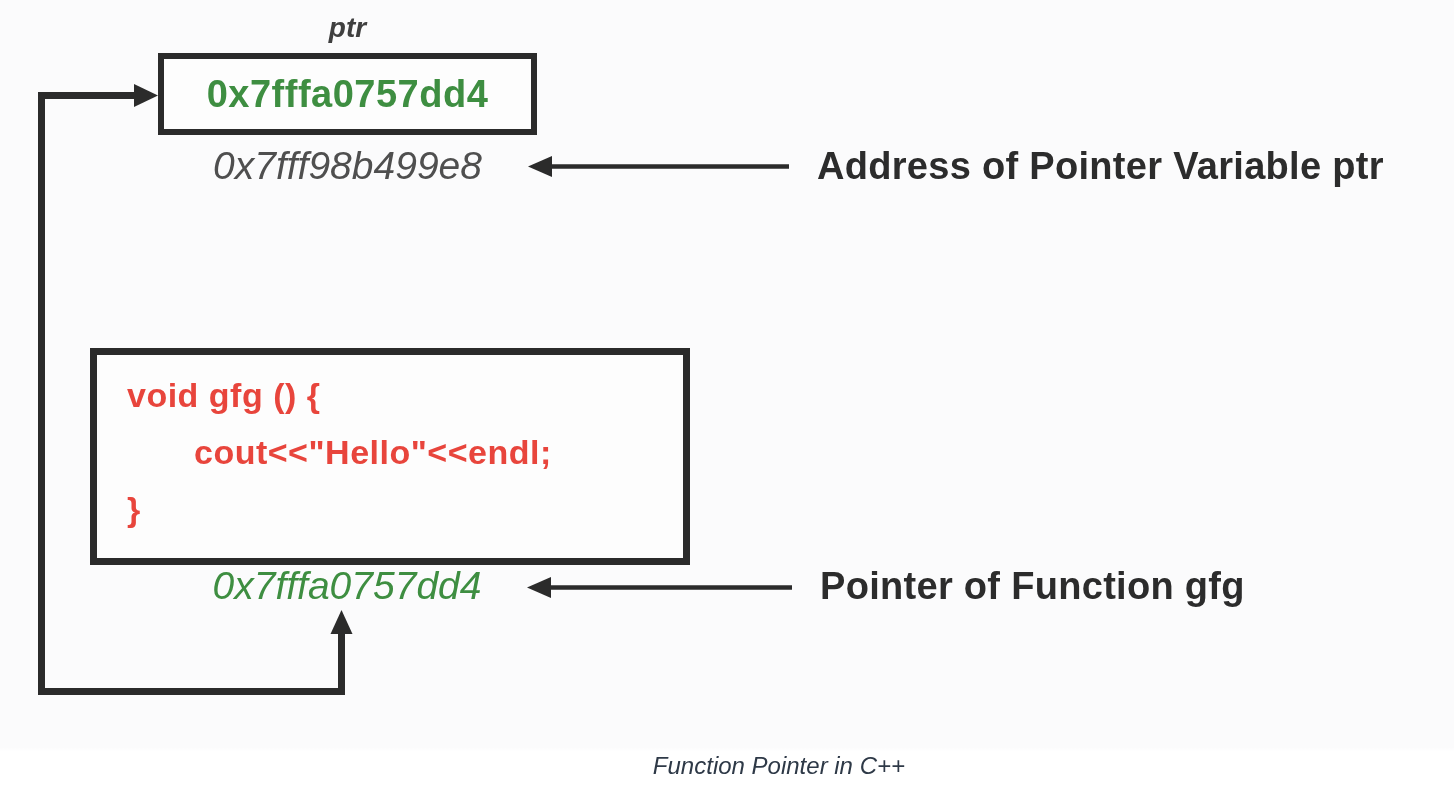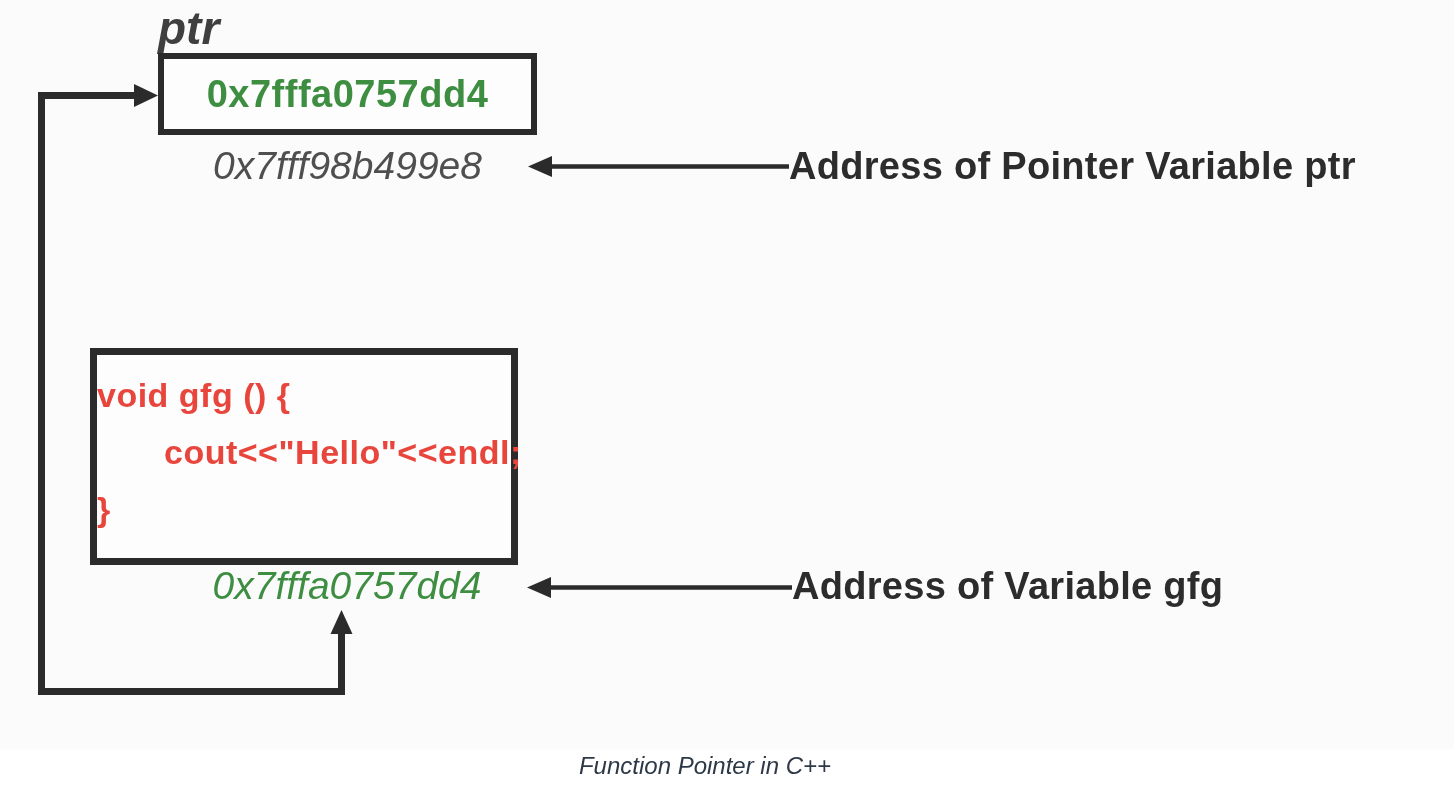--- a/index.html
+++ b/index.html
@@ -15,56 +15,56 @@
     width:1454px;height:808px;
     font-family:"Liberation Sans",sans-serif;
     background:linear-gradient(180deg,#fbfbfc 0%,#fbfbfc 92.5%,#ffffff 93%,#ffffff 100%);
     overflow:hidden;
   }
   .abs{position:absolute;}
   .arrow-layer{position:absolute;left:0;top:0;z-index:1;}
   .txt-layer{z-index:2;}
 
   .box-label{
-    font-style:italic;font-size:46px;font-weight:600;color:#3f3f3f;
-    text-align:left;line-height:44px;
+    font-style:italic;font-size:28px;font-weight:600;color:#3f3f3f;
+    text-align:center;line-height:44px;
   }
   .ptr-box{
     left:158px;top:53px;width:379px;height:82px;
     border:6px solid var(--dark);box-sizing:border-box;background:#fdfdfd;
     display:flex;align-items:center;justify-content:center;
   }
   .ptr-value{
     font-size:38px;font-weight:700;color:var(--green);letter-spacing:.5px;
   }
   .addr{
     font-size:39px;font-style:italic;font-weight:500;letter-spacing:0;
     text-align:center;line-height:44px;white-space:nowrap;
   }
   .addr-gray{color:var(--gray);}
   .addr-green{color:var(--green);}
 
   .gfg-box{
-    left:90px;top:348px;width:428px;height:217px;
+    left:90px;top:348px;width:600px;height:217px;
     border:7px solid var(--dark);box-sizing:border-box;background:#fdfdfd;
-    padding:12px 0 0 0;
+    padding:12px 0 0 30px;
   }
   .code-line{
     font-size:34px;font-weight:700;color:var(--red);
     line-height:57px;letter-spacing:.5px;white-space:pre;
   }
   .code-indent{margin-left:67px;}
 
   .annotation{
     font-size:38px;font-weight:700;color:#2c2c2c;letter-spacing:.3px;
-    line-height:44px;white-space:nowrap;
+    line-height:44px;white-space:nowrap;margin-left:28px;
   }
 
   .caption{
-    left:505px;top:752px;width:400px;text-align:center;
+    left:505px;top:752px;width:400px;text-align:right;
     font-style:italic;font-size:24px;font-weight:500;color:var(--slate);
   }
 </style>
 </head>
 <body>
 
 <div id="stage">
 
   <svg class="arrow-layer" width="1454" height="808" viewBox="0 0 1454 808">
 
@@ -91,17 +91,17 @@
 
 
   <div class="abs txt-layer gfg-box">
     <div class="code-line">void gfg () {</div>
     <div class="code-line code-indent">cout&lt;&lt;"Hello"&lt;&lt;endl;</div>
     <div class="code-line">}</div>
   </div>
 
   <div class="abs txt-layer addr addr-green" style="left:90px;top:564px;width:514px;">0x7fffa0757dd4</div>
 
-  <div class="abs txt-layer annotation" style="left:792px;top:564px;">Address of Variable gfg</div>
+  <div class="abs txt-layer annotation" style="left:792px;top:564px;">Pointer of Function gfg</div>
 
   <div class="abs txt-layer caption">Function Pointer in C++</div>
 
 </div>
 
 </body></html>

